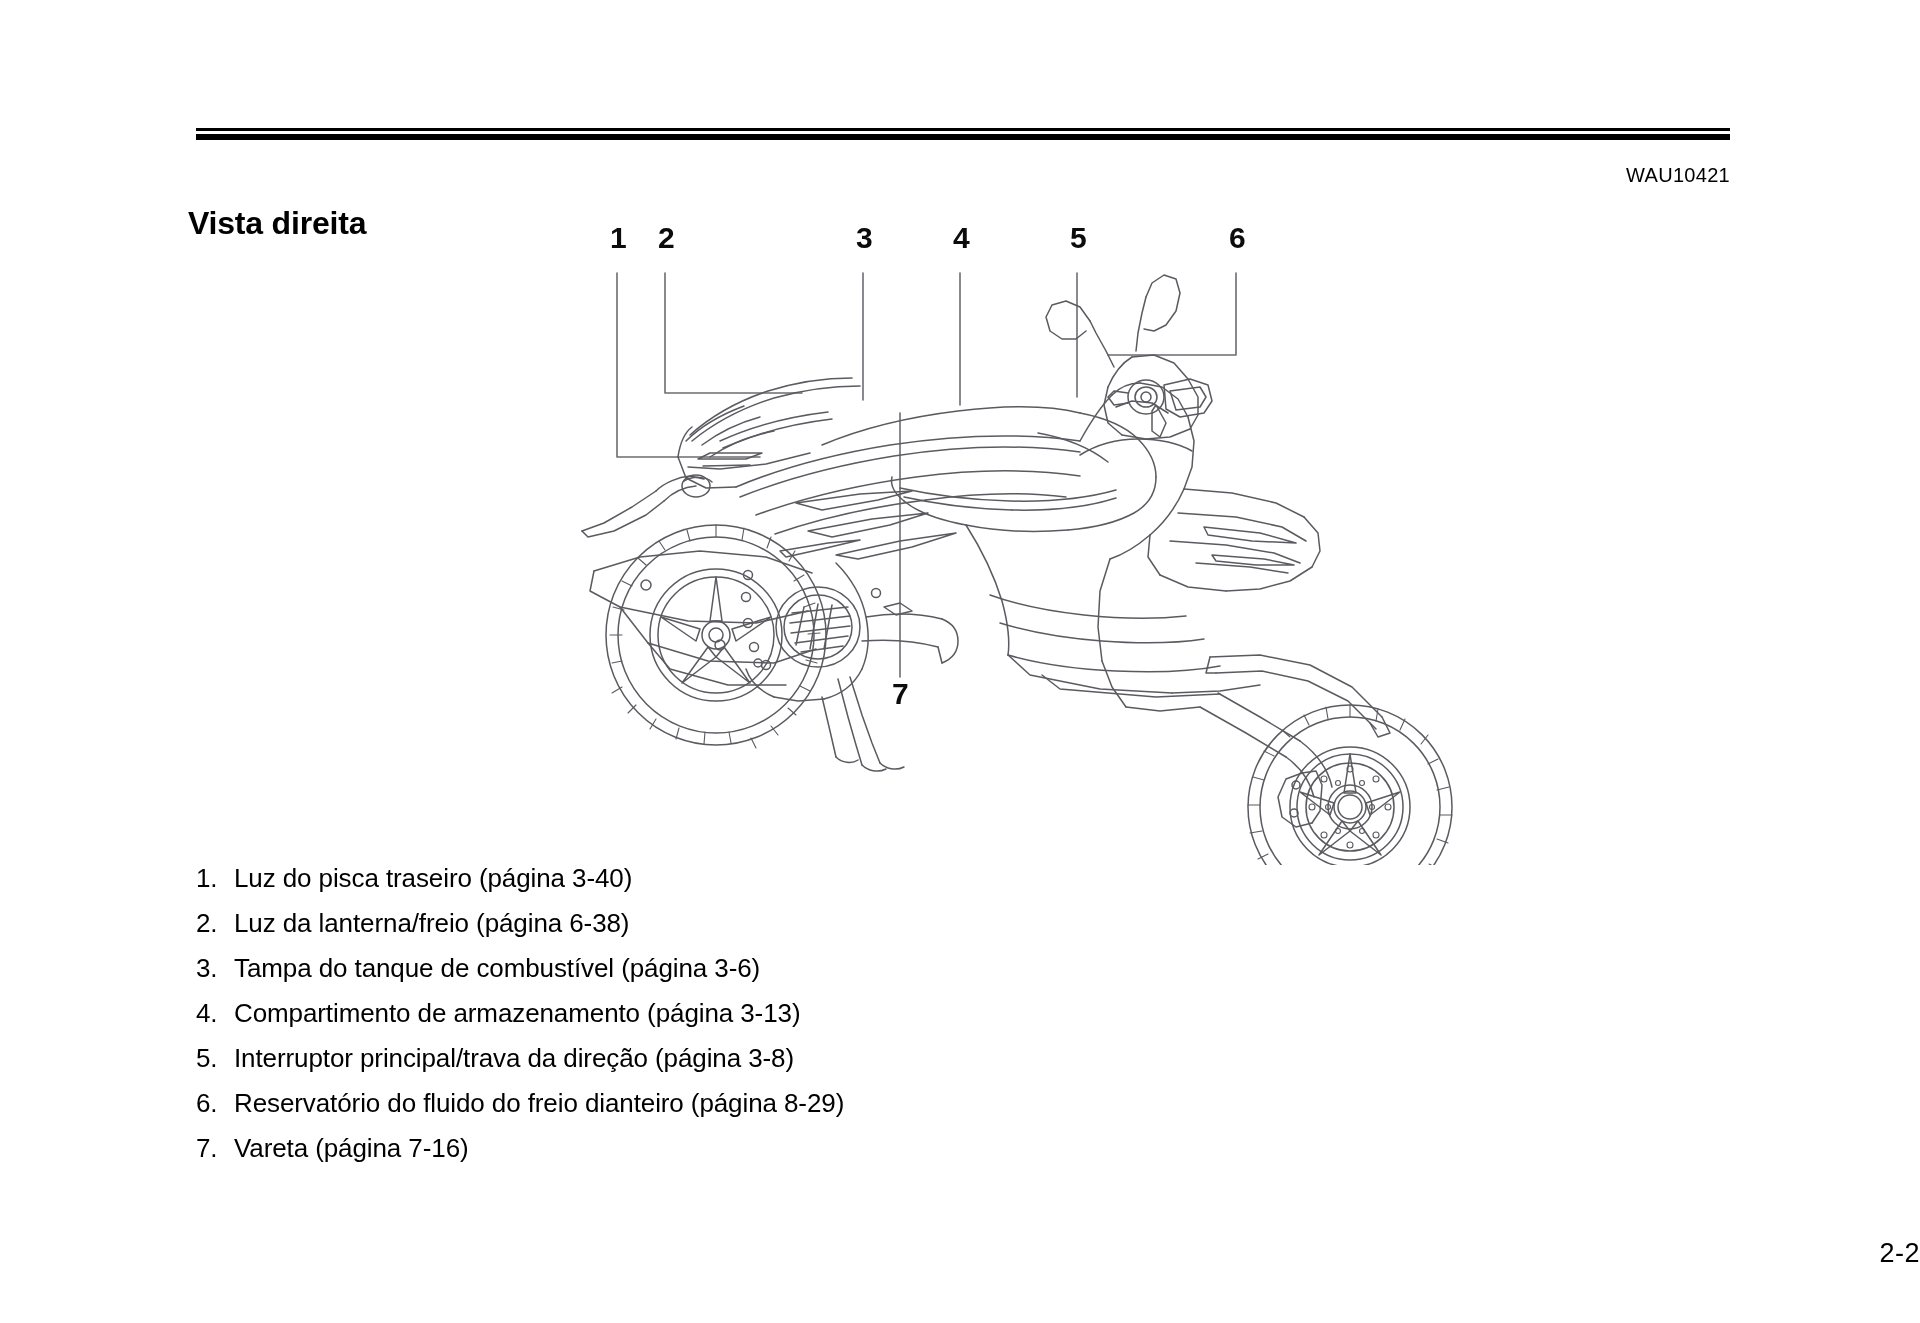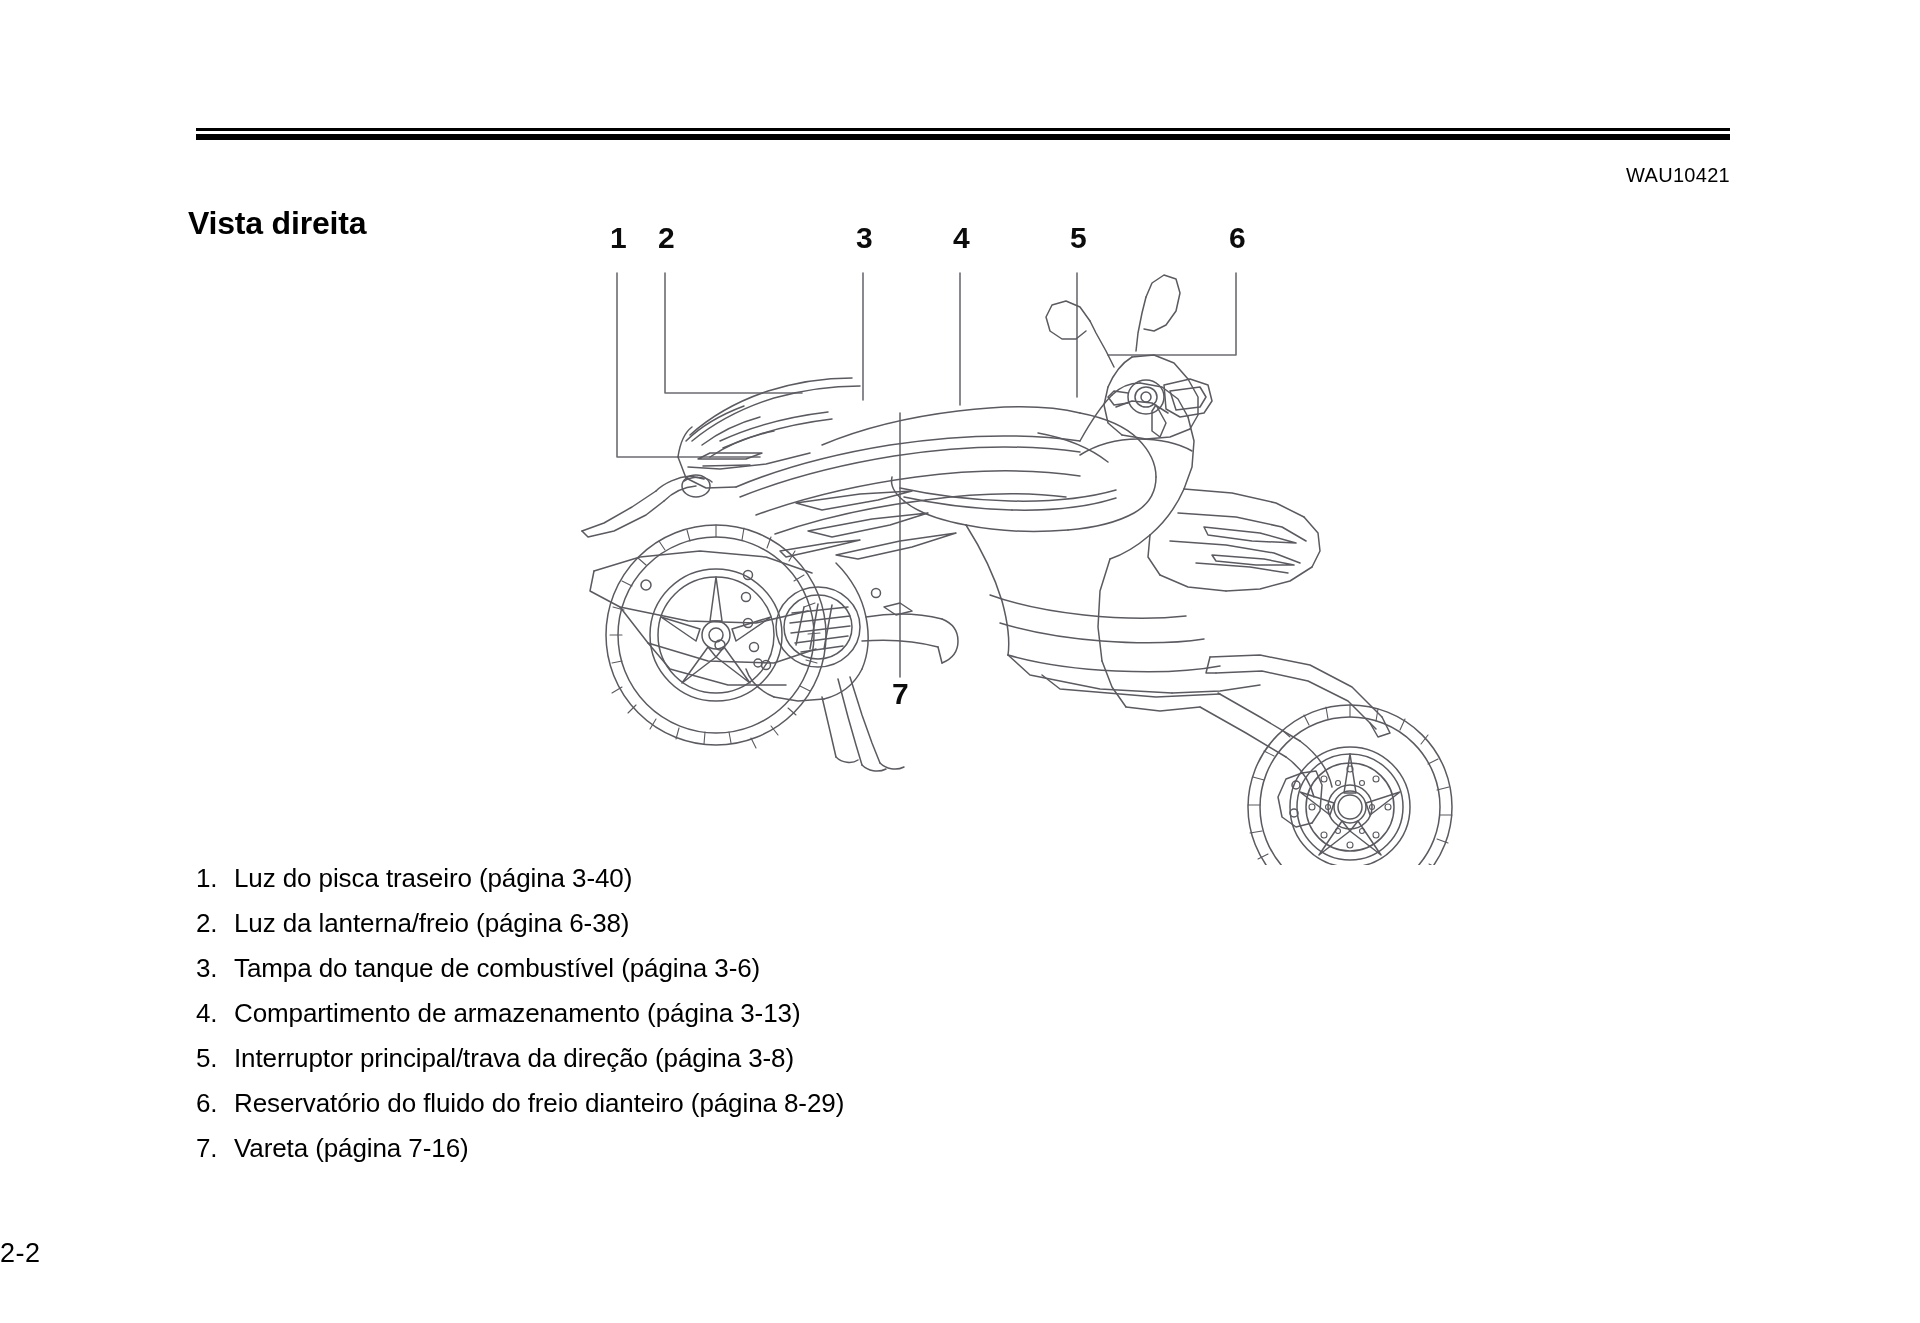--- a/index.html
+++ b/index.html
@@ -120,21 +120,21 @@
   .legend-text {
     flex: 1 1 auto;
   }
 
   
   .page-number {
     position: absolute;
     left: 0;
     right: 0;
     top: 1238px;
-    text-align: left;
+    text-align: right;
     font-size: 27px;
     letter-spacing: 0.5px;
   }
 </style>
 </head>
 <body>
 
 <div class="page">
 
 

